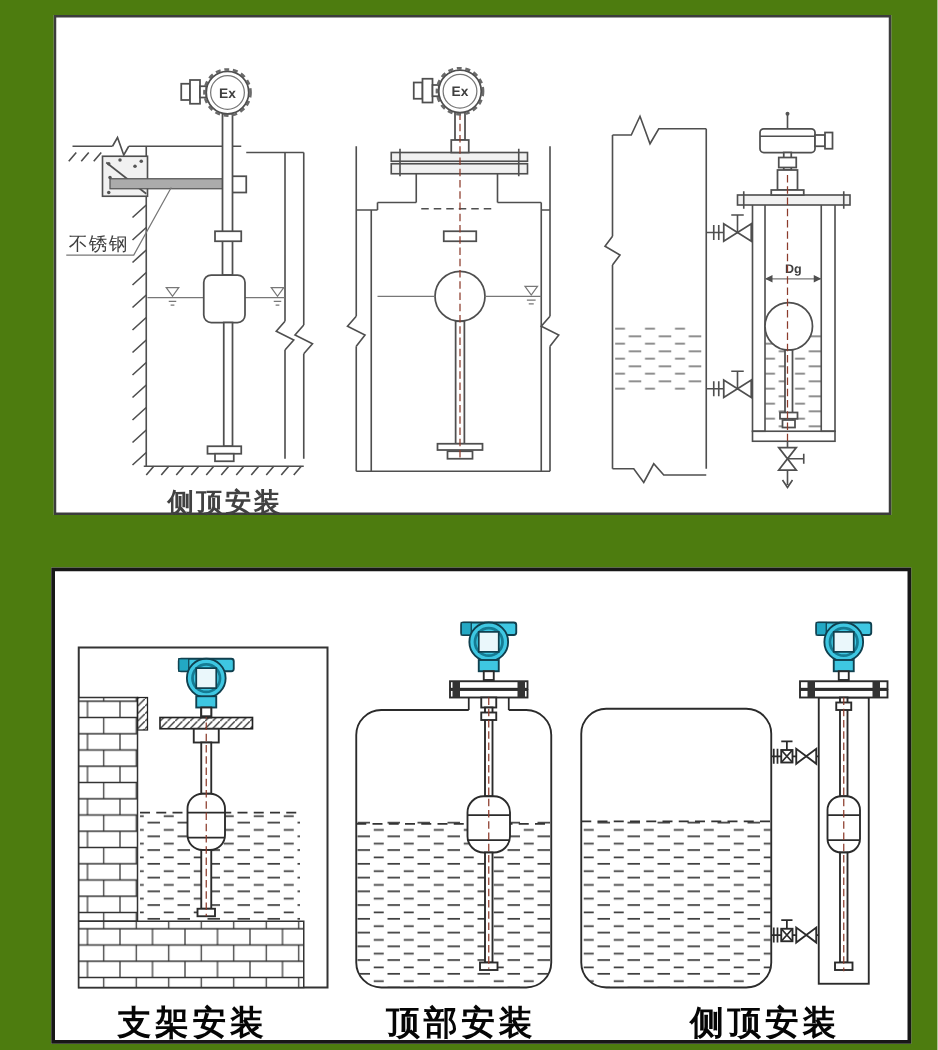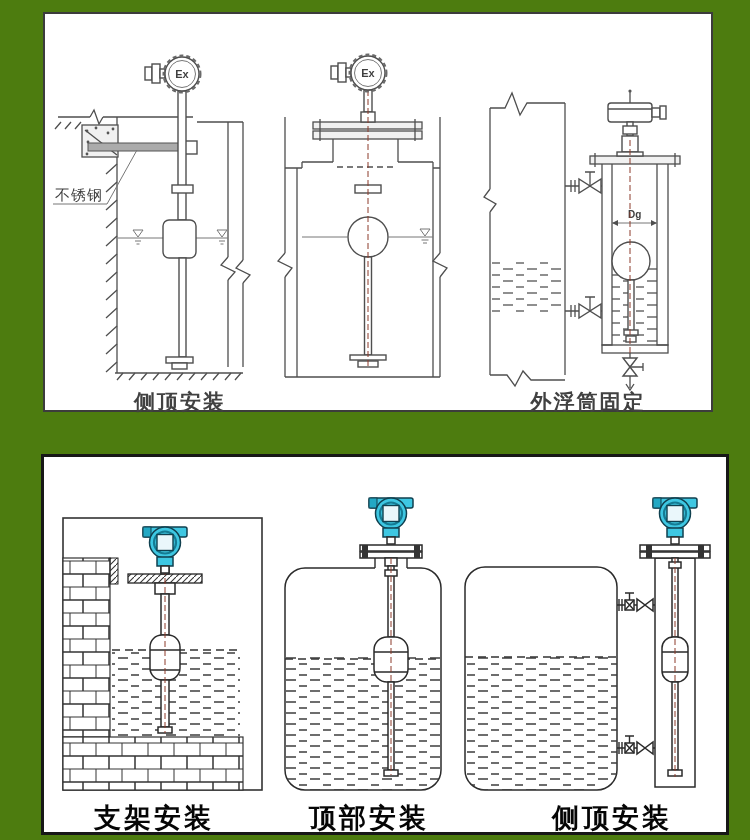--- a/index.html
+++ b/index.html
@@ -184,21 +184,20 @@
 
         <g>
           <path class="ln" d="M585 339 V344"></path>
           <path class="wf" d="M578 344 H592 L585 353 Z M578 362 H592 L585 353 Z"></path>
           <path class="ln" d="M585 353 H598 M598 349 V357 M585 362 V374 M581 370 L585 376 L589 370"></path>
         </g>
       </g>
     </svg>
 
     <div class="lab lab1" style="left:135px;">侧顶安装</div>
-    <div class="lab lab1" style="left:543px;">外浮筒固定</div>
   </div>
 
   <div class="panel" id="panel-install">
     <svg width="682" height="375" viewBox="0 0 682 375">
       <defs>
         <pattern id="brick" width="26" height="26" patternUnits="userSpaceOnUse">
           <rect width="26" height="26" fill="#fff"></rect>
           <path d="M0 0 H26 V13 H0 Z M-13 13 H13 V26 H-13 Z M13 13 H39 V26 H13 Z" fill="none" stroke="#333" stroke-width="1"></path>
         </pattern>
         <pattern id="water2" width="24" height="11" patternUnits="userSpaceOnUse">

